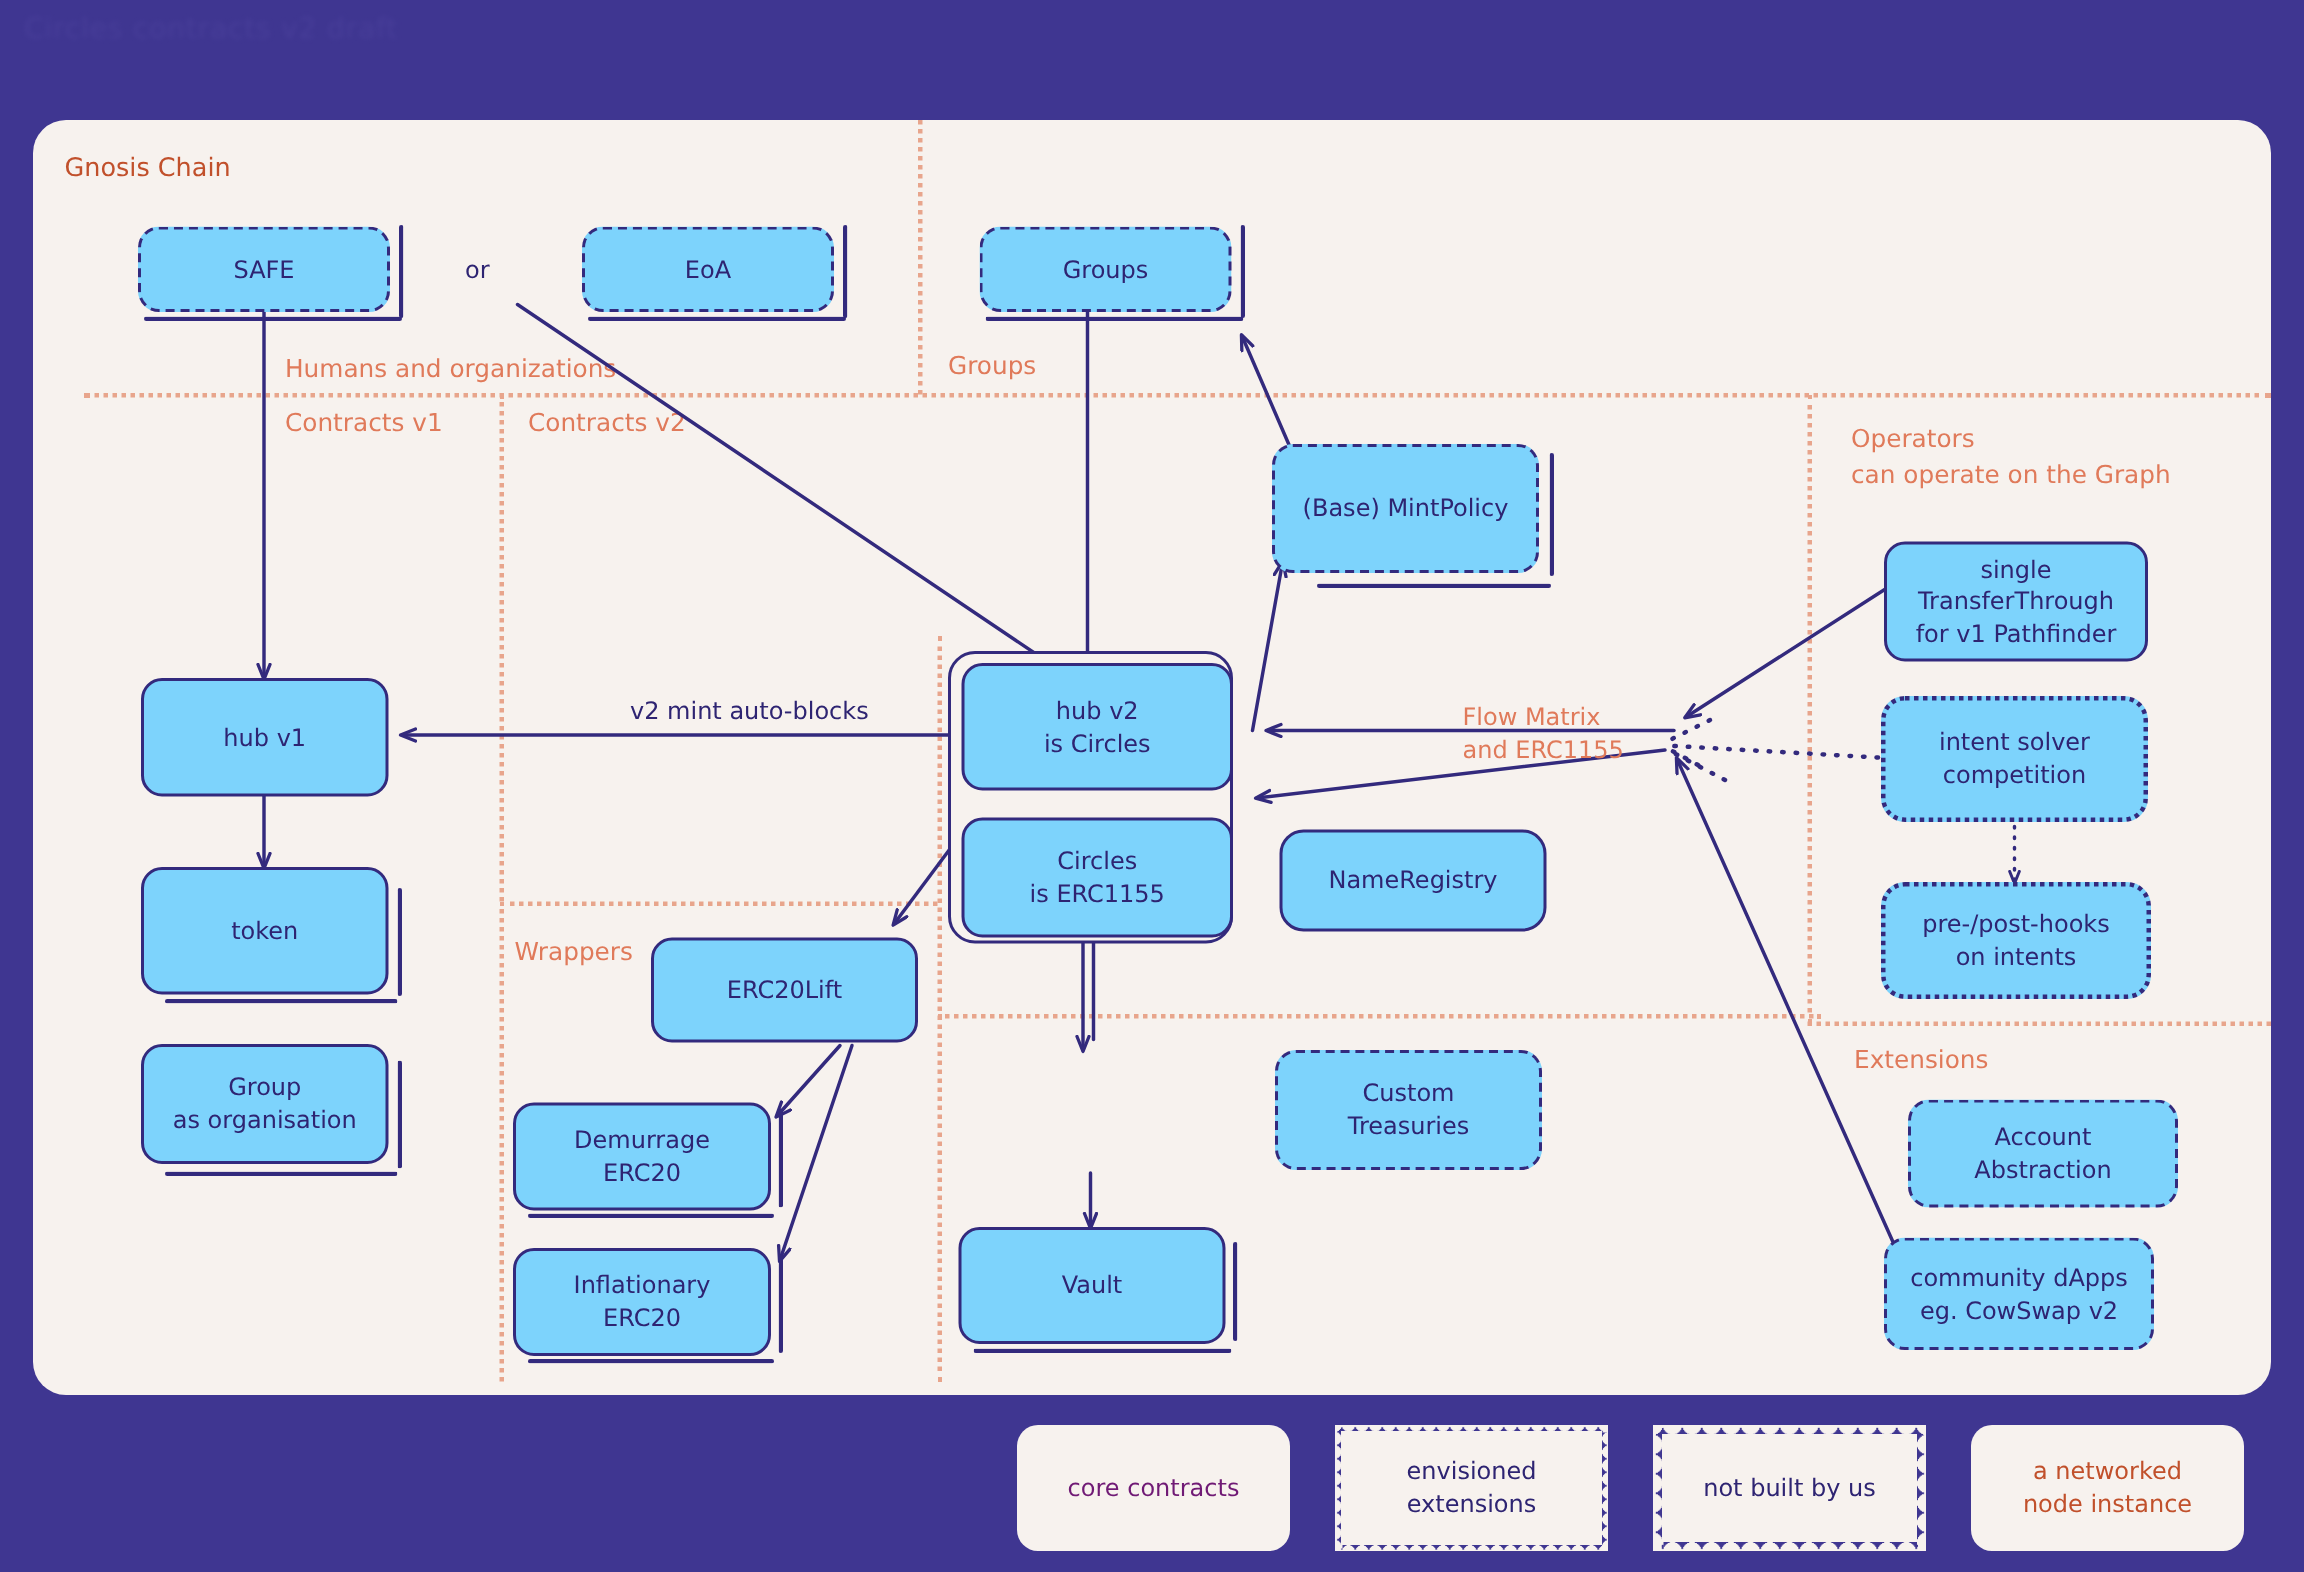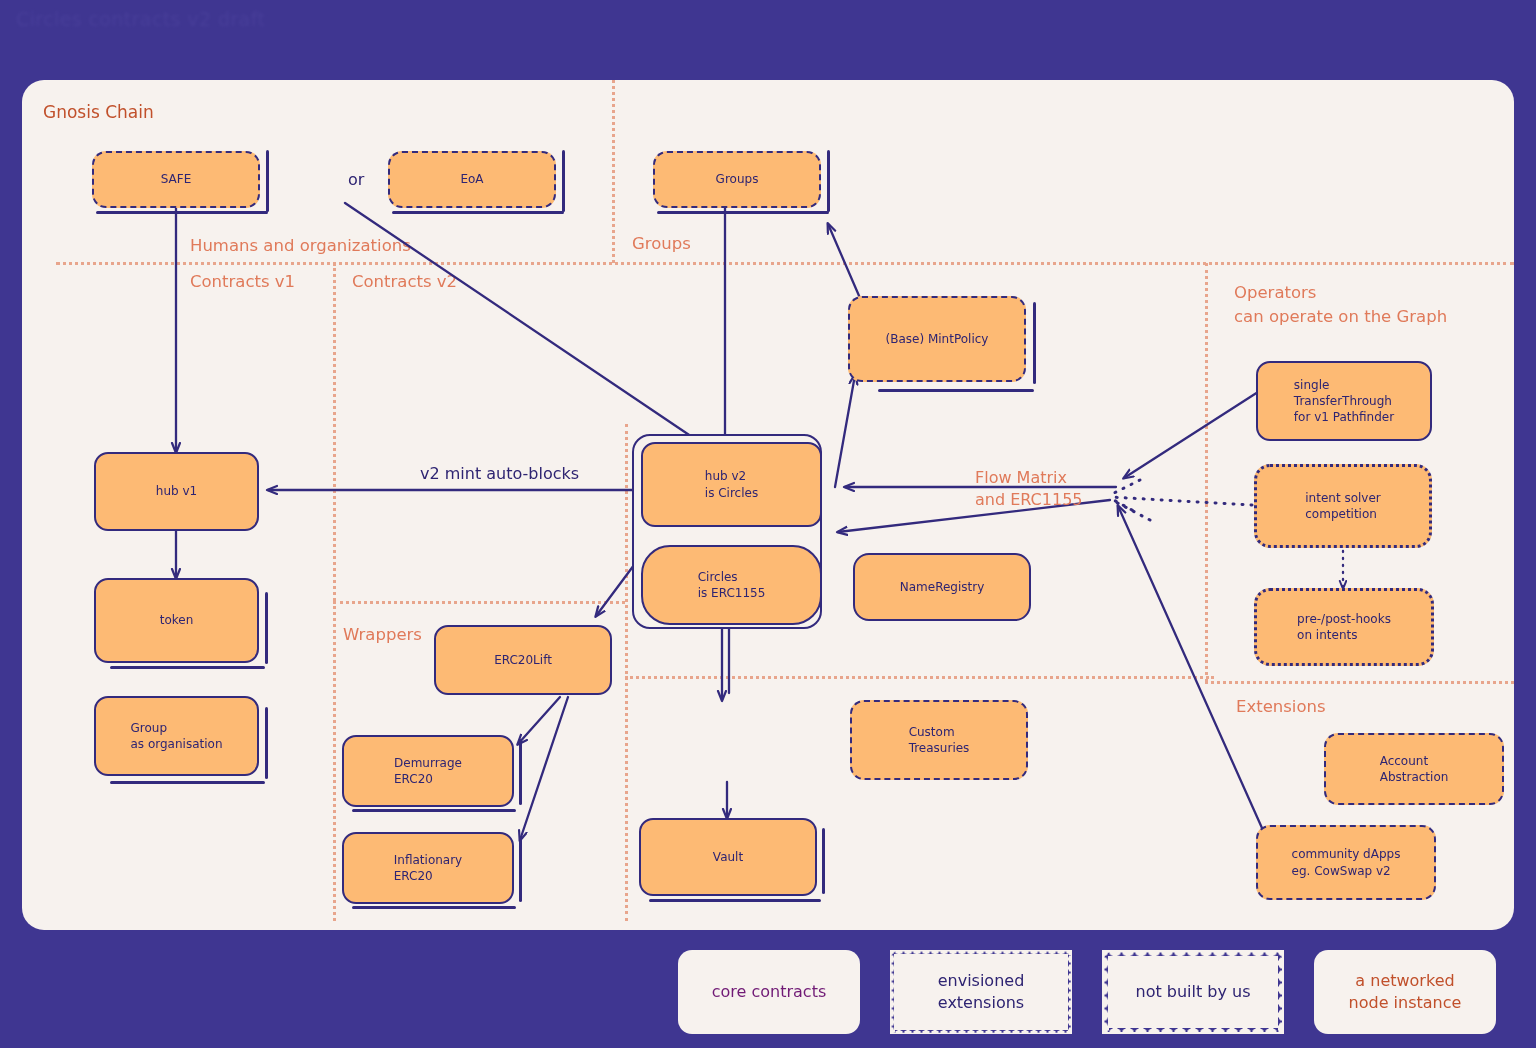--- a/index.html
+++ b/index.html
@@ -43,27 +43,27 @@
     white-space:pre;
     font-family:"DejaVu Sans", sans-serif;
   }
   .region-label.dark{color:#c1502b;font-size:17px;}
 
   
   .node{
     position:absolute;
     box-sizing:border-box;
     display:flex;align-items:center;justify-content:center;
-    text-align:left;
+    text-align:center;
     color:#2e2472;
-    font-size:12px;
+    font-size:16px;
     line-height:1.35;
     border:2.4px solid #332a7d;
     border-radius:14px;
-    background:#fdba74;
+    background:#7dd3fc;
     white-space:pre-line;
     padding:4px 8px;
   }
   .node.dashed{border-style:dashed;border-width:2.6px;}
   .node.dotted{border-style:dotted;border-width:3px;border-radius:16px;}
 
   
   .stack-r{
     position:absolute;
     width:0;border-left:3px solid #332a7d;
@@ -214,21 +214,21 @@
       <path d="M1252,505 L1110,497"></path>
       <path d="M1150,520 L1112,500"></path>
       <path d="M1140,480 L1112,494"></path>
       <path d="M1132,510 L1110,498"></path>
     </g>
   </svg>
 
   <div class="edge-label" style="left:420px;top:464px;">v2 mint auto-blocks</div>
   <div class="edge-label orange" style="left:975px;top:467px;">Flow Matrix
 and ERC1155</div>
-  <div class="edge-label" style="left:310px;top:170px;margin-left:38px;">or</div>
+  <div class="edge-label" style="left:310px;top:170px;">or</div>
 
   <div class="node dashed" style="left:92px;top:151px;width:168px;height:57px;">SAFE</div>
   <div class="stack-r" style="left:266px;top:150px;height:62px;"></div>
   <div class="stack-b" style="left:96px;top:211px;width:172px;"></div>
 
   <div class="node dashed" style="left:388px;top:151px;width:168px;height:57px;">EoA</div>
   <div class="stack-r" style="left:562px;top:150px;height:62px;"></div>
   <div class="stack-b" style="left:392px;top:211px;width:172px;"></div>
 
   <div class="node dashed" style="left:653px;top:151px;width:168px;height:57px;">Groups</div>
@@ -247,21 +247,21 @@
 
   <div class="node" style="left:94px;top:696px;width:165px;height:80px;">Group
 as organisation</div>
   <div class="stack-r" style="left:265px;top:707px;height:72px;"></div>
   <div class="stack-b" style="left:110px;top:781px;width:155px;"></div>
 
 
   <div class="group-outer" style="left:632px;top:434px;width:190px;height:195px;"></div>
   <div class="node" style="left:641px;top:442px;width:181px;height:85px;">hub v2
 is Circles</div>
-  <div class="node" style="left:641px;top:545px;width:181px;height:80px;border-radius:29px;">Circles
+  <div class="node" style="left:641px;top:545px;width:181px;height:80px;">Circles
 is ERC1155</div>
 
   <div class="node" style="left:853px;top:553px;width:178px;height:68px;border-radius:16px;">NameRegistry</div>
 
   <div class="node" style="left:434px;top:625px;width:178px;height:70px;">ERC20Lift</div>
 
   <div class="node" style="left:342px;top:735px;width:172px;height:72px;">Demurrage
 ERC20</div>
   <div class="stack-r" style="left:519px;top:739px;height:66px;"></div>
   <div class="stack-b" style="left:352px;top:809px;width:164px;"></div>
@@ -282,21 +282,21 @@
   <div class="node" style="left:1256px;top:341px;width:176px;height:80px;margin-top:20px;">single
 TransferThrough
 for v1 Pathfinder</div>
 
   <div class="node dotted" style="left:1254px;top:464px;width:178px;height:84px;">intent solver
 competition</div>
 
   <div class="node dotted" style="left:1254px;top:588px;width:180px;height:78px;">pre-/post-hooks
 on intents</div>
 
-  <div class="node dashed" style="left:1324px;top:733px;width:180px;height:72px;">Account
+  <div class="node dashed" style="left:1272px;top:733px;width:180px;height:72px;">Account
 Abstraction</div>
 
   <div class="node dashed" style="left:1256px;top:825px;width:180px;height:75px;">community dApps
 eg. CowSwap v2</div>
 
   <div class="legend">
     <div class="legend-item">core contracts</div>
 
     <div class="scal">
       <div class="inner">envisioned

